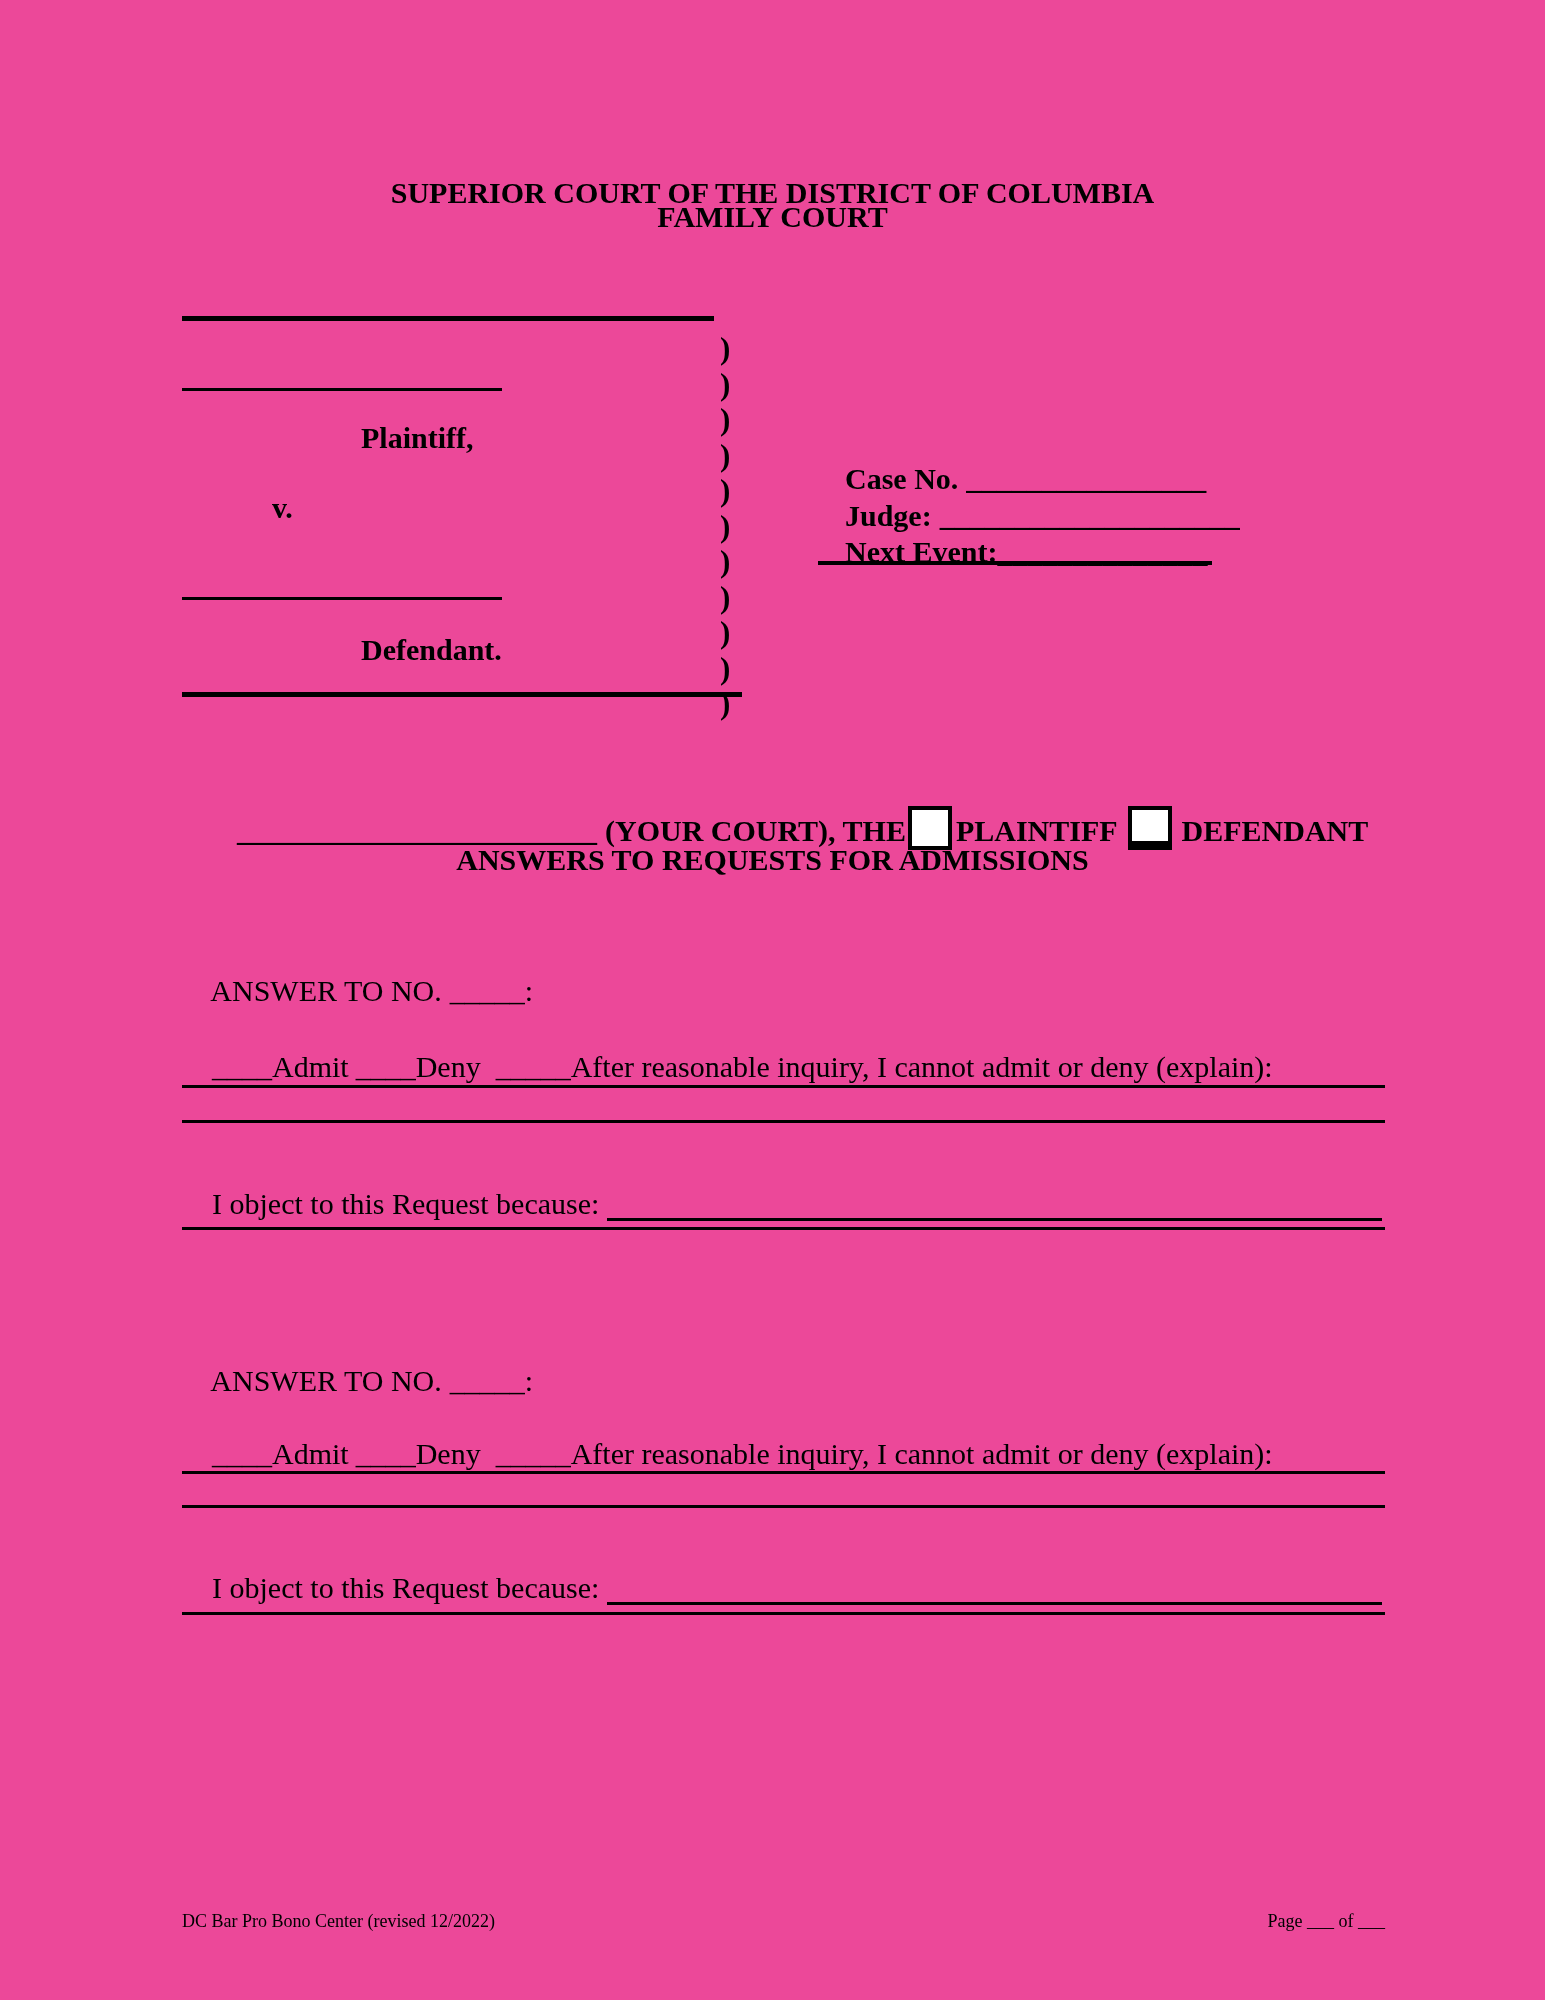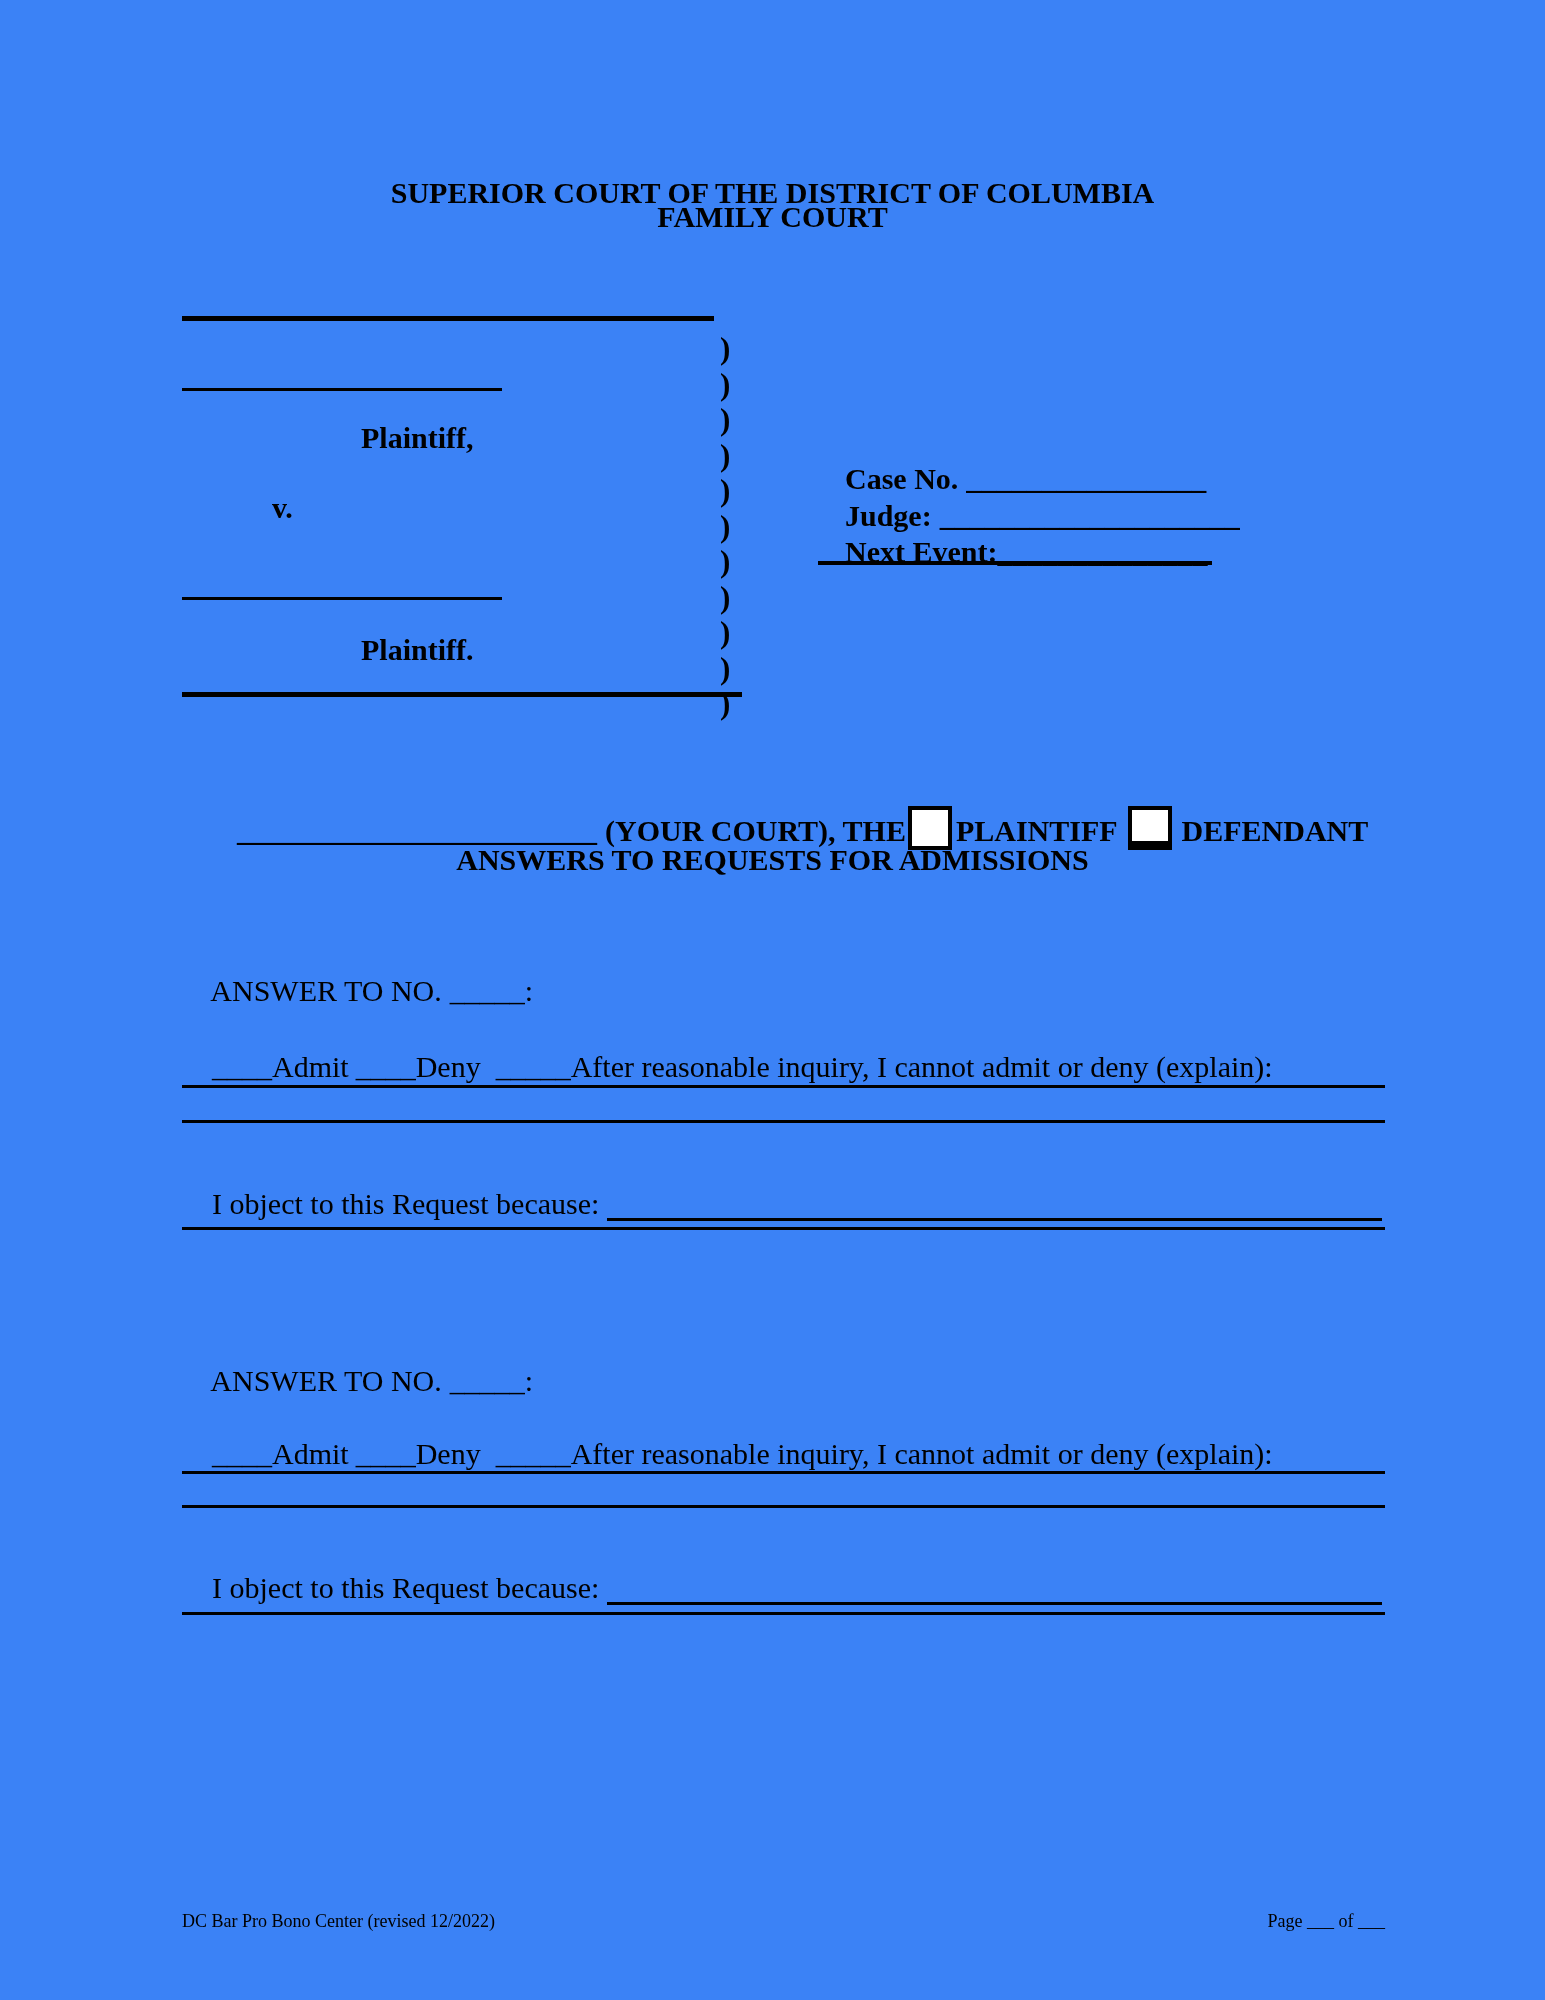--- a/index.html
+++ b/index.html
@@ -1,17 +1,17 @@
 <!DOCTYPE html>
 <html><head>
 <meta charset="utf-8">
 <style>
   html,body { margin:0; padding:0; background:#ffffff; }
   .page {
-    position:relative; width:1545px; height:2000px; background:#3b82f6;
+    position:relative; width:1545px; height:2000px; background:#ec4899;
     font-family:"Liberation Serif","DejaVu Serif",serif; color:#000000;
     overflow:hidden;
   }
   .abs { position:absolute; white-space:pre; font-size:30px; line-height:34px; }
   .b   { font-weight:bold; }
   .center { left:0; width:100%; text-align:center; }
   .fs26 { font-size:18px; line-height:30px;margin-top:48px; }
   .rule { position:absolute; background:#000000; height:3px; }
   .rule-thick { height:5px; }
   .parens { font-weight:bold; font-size:31px; line-height:35.5px; white-space:pre; }
@@ -52,21 +52,21 @@
 )
 )
 )</div>
 
   <div class="rule" style="left:182px; top:388px; width:320px;"></div>
   <div class="abs b" style="left:361px; top:421px;">Plaintiff,</div>
 
   <div class="abs b" style="left:272px; top:491px;">v.</div>
 
   <div class="rule" style="left:182px; top:597px; width:320px;"></div>
-  <div class="abs b" style="left:361px; top:633px;">Plaintiff.</div>
+  <div class="abs b" style="left:361px; top:633px;">Defendant.</div>
 
   <div class="rule rule-thick" style="left:182px; top:692px; width:560px;"></div>
 
   <div class="abs b" style="left:815px; top:465px;">
     <span>Judge:</span><span class="gap-s">____________________</span>
   </div>
   <div class="abs b" style="left:815px; top:428px;">
     <span>Case No.</span><span class="gap-s">________________</span>
   </div>
   <div class="abs b" style="left:815px; top:501px;">

